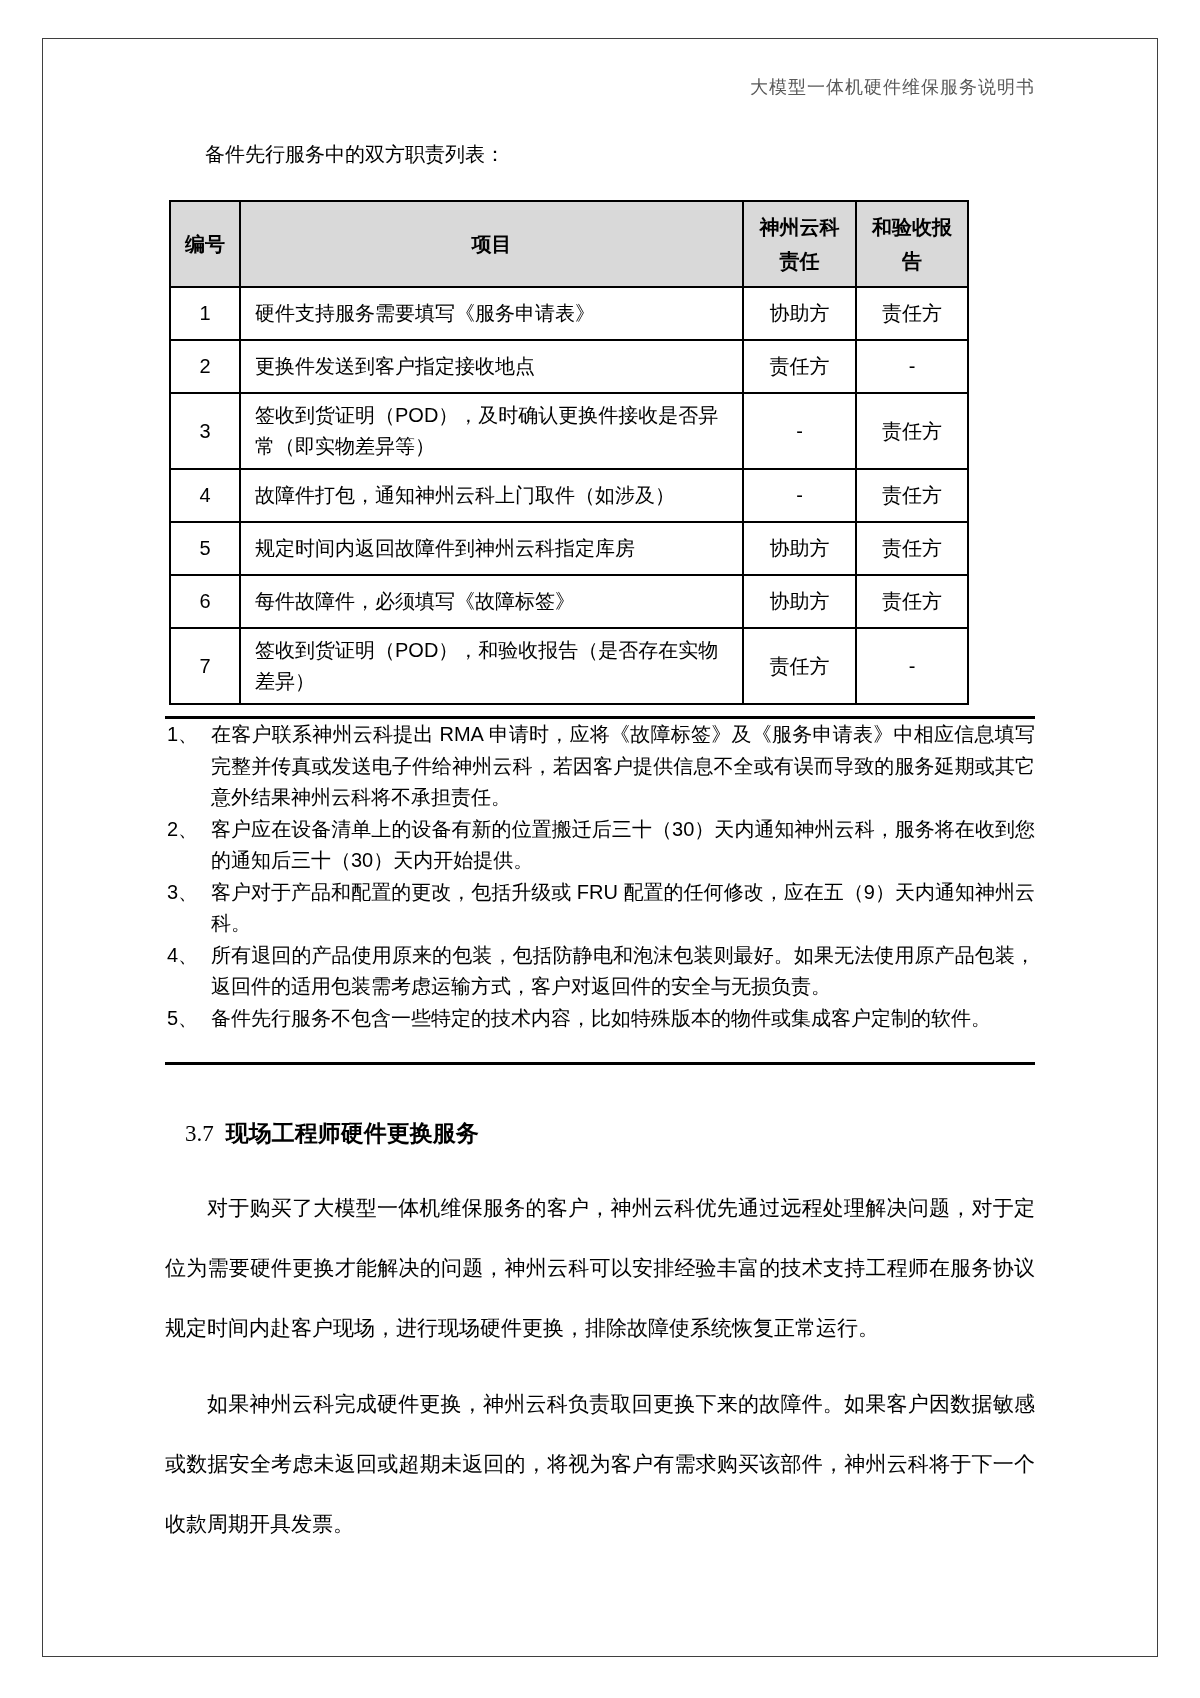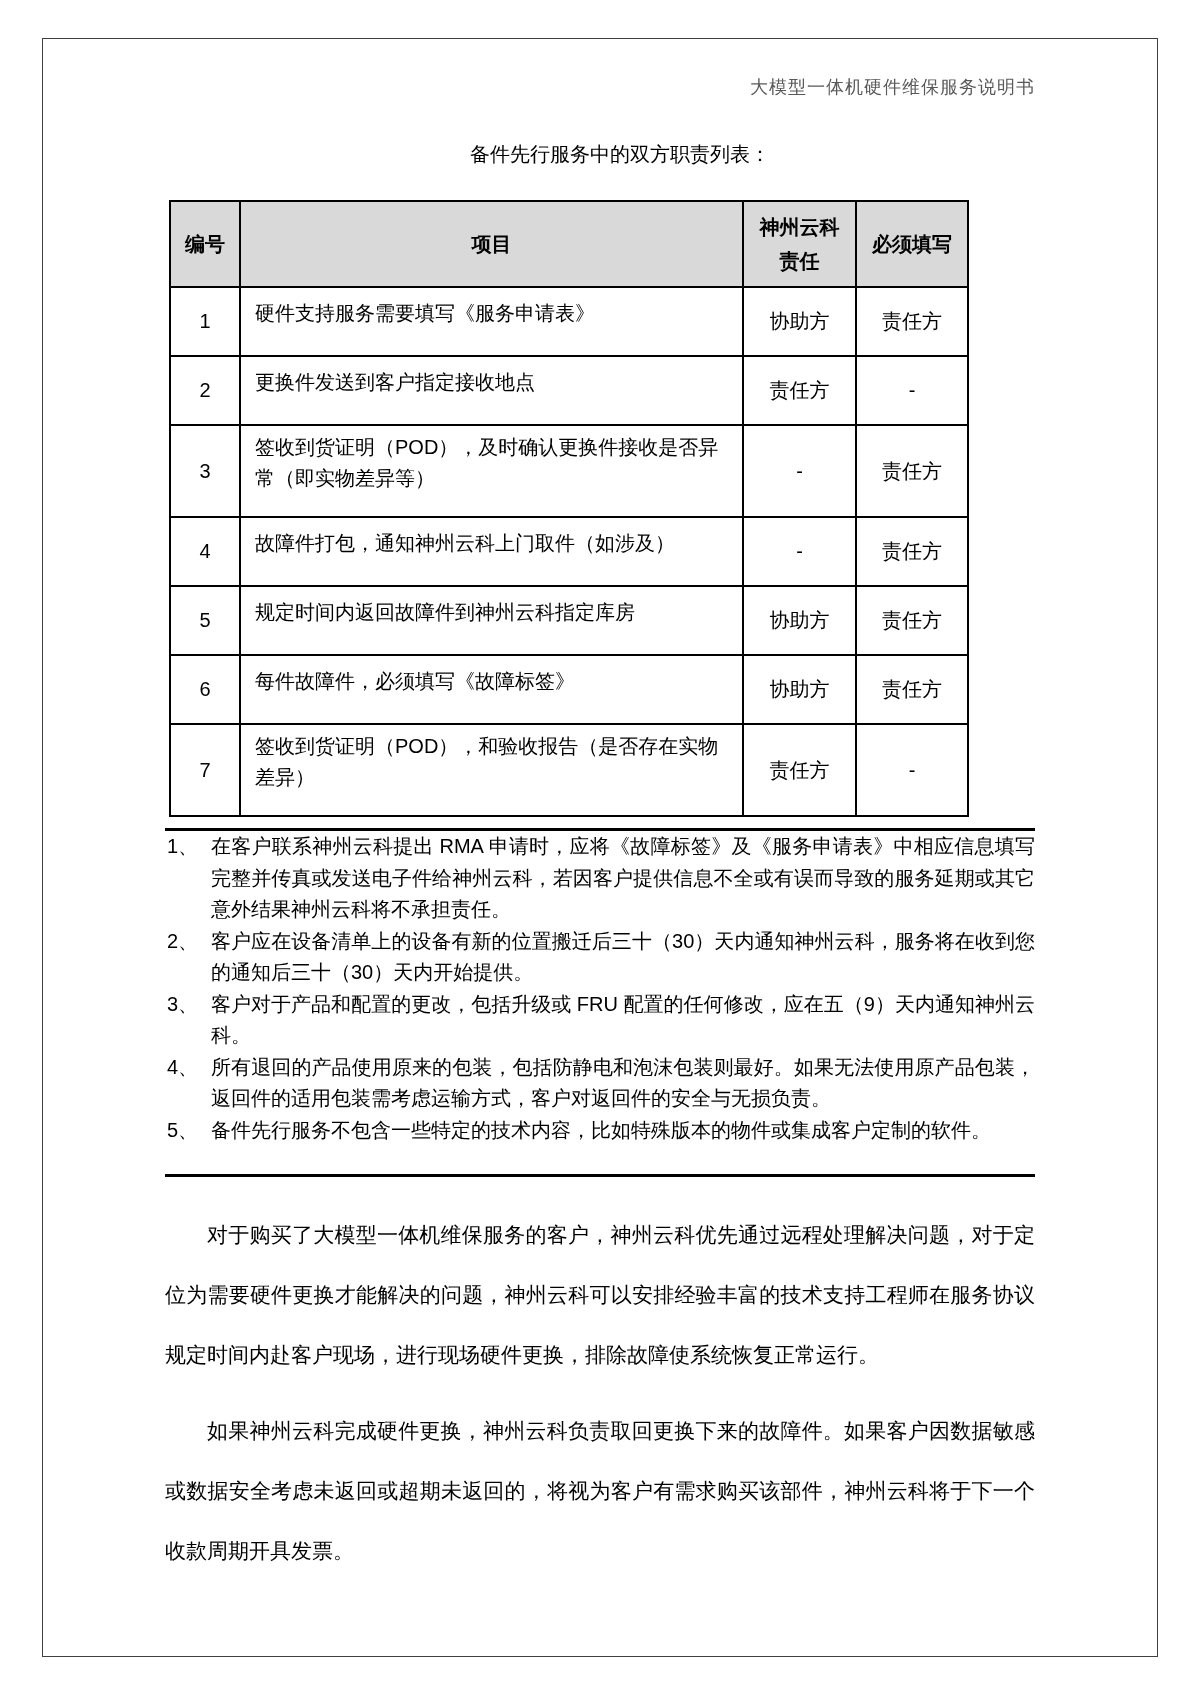--- a/index.html
+++ b/index.html
@@ -29,21 +29,20 @@
     font-size:18px;
     color:#595959;
     letter-spacing:1px;
     line-height:22px;
   }
   .intro {
     margin-top:42px;
     padding-left:40px;
     font-size:20px;
     line-height:28px;
-    text-align:center;
   }
   table.resp-table {
     margin-top:32px;
     margin-left:4px;
     border-collapse:collapse;
     table-layout:fixed;
     width:762px;
     font-size:20px;
   }
   .resp-table th, .resp-table td {
@@ -59,21 +58,21 @@
     height:80px;
     white-space:pre-line;
     line-height:34px;
   }
   .col-no     { width:56px; }
   .col-item   { width:489px; }
   .col-vendor { width:99px; }
   .col-cust   { width:98px; }
   .resp-table td.cell-item {
     text-align:left;
-    padding:4px 10px 20px 14px;
+    padding:4px 10px 4px 14px;
   }
   .resp-table tr.row-s td { height:43px; }
   .resp-table tr.row-t td { height:66px; }
   .divider {
     margin-top:11px;
     height:3px;
     background:#000;
   }
   .notes-label {
     margin-top:12px;
@@ -142,21 +141,21 @@
 
     <div class="intro">备件先行服务中的双方职责列表：</div>
 
     <table class="resp-table">
       <thead>
         <tr>
           <th class="col-no">编号</th>
           <th class="col-item">项目</th>
           <th class="col-vendor">神州云科
 责任</th>
-          <th class="col-cust">必须填写</th>
+          <th class="col-cust">和验收报告</th>
         </tr>
       </thead>
       <tbody>
         <tr class="row-s">
           <td>1</td>
           <td class="cell-item">硬件支持服务需要填写《服务申请表》</td>
           <td>协助方</td>
           <td>责任方</td>
         </tr>
         <tr class="row-s">
@@ -219,19 +218,22 @@
         <div class="note-text">所有退回的产品使用原来的包装，包括防静电和泡沫包装则最好。如果无法使用原产品包装，返回件的适用包装需考虑运输方式，客户对返回件的安全与无损负责。</div>
       </div>
       <div class="note-item">
         <div class="note-num">5、</div>
         <div class="note-text">备件先行服务不包含一些特定的技术内容，比如特殊版本的物件或集成客户定制的软件。</div>
       </div>
     </div>
 
     <div class="divider-2"></div>
 
+    <div class="section-heading">
+      <span class="sec-num">3.7</span><span class="sec-title">现场工程师硬件更换服务</span>
+    </div>
 
     <div class="body-para">对于购买了大模型一体机维保服务的客户，神州云科优先通过远程处理解决问题，对于定位为需要硬件更换才能解决的问题，神州云科可以安排经验丰富的技术支持工程师在服务协议规定时间内赴客户现场，进行现场硬件更换，排除故障使系统恢复正常运行。</div>
     <div class="body-para">如果神州云科完成硬件更换，神州云科负责取回更换下来的故障件。如果客户因数据敏感或数据安全考虑未返回或超期未返回的，将视为客户有需求购买该部件，神州云科将于下一个收款周期开具发票。</div>
 
   </div>
 
 </div>
 
 </body></html>

